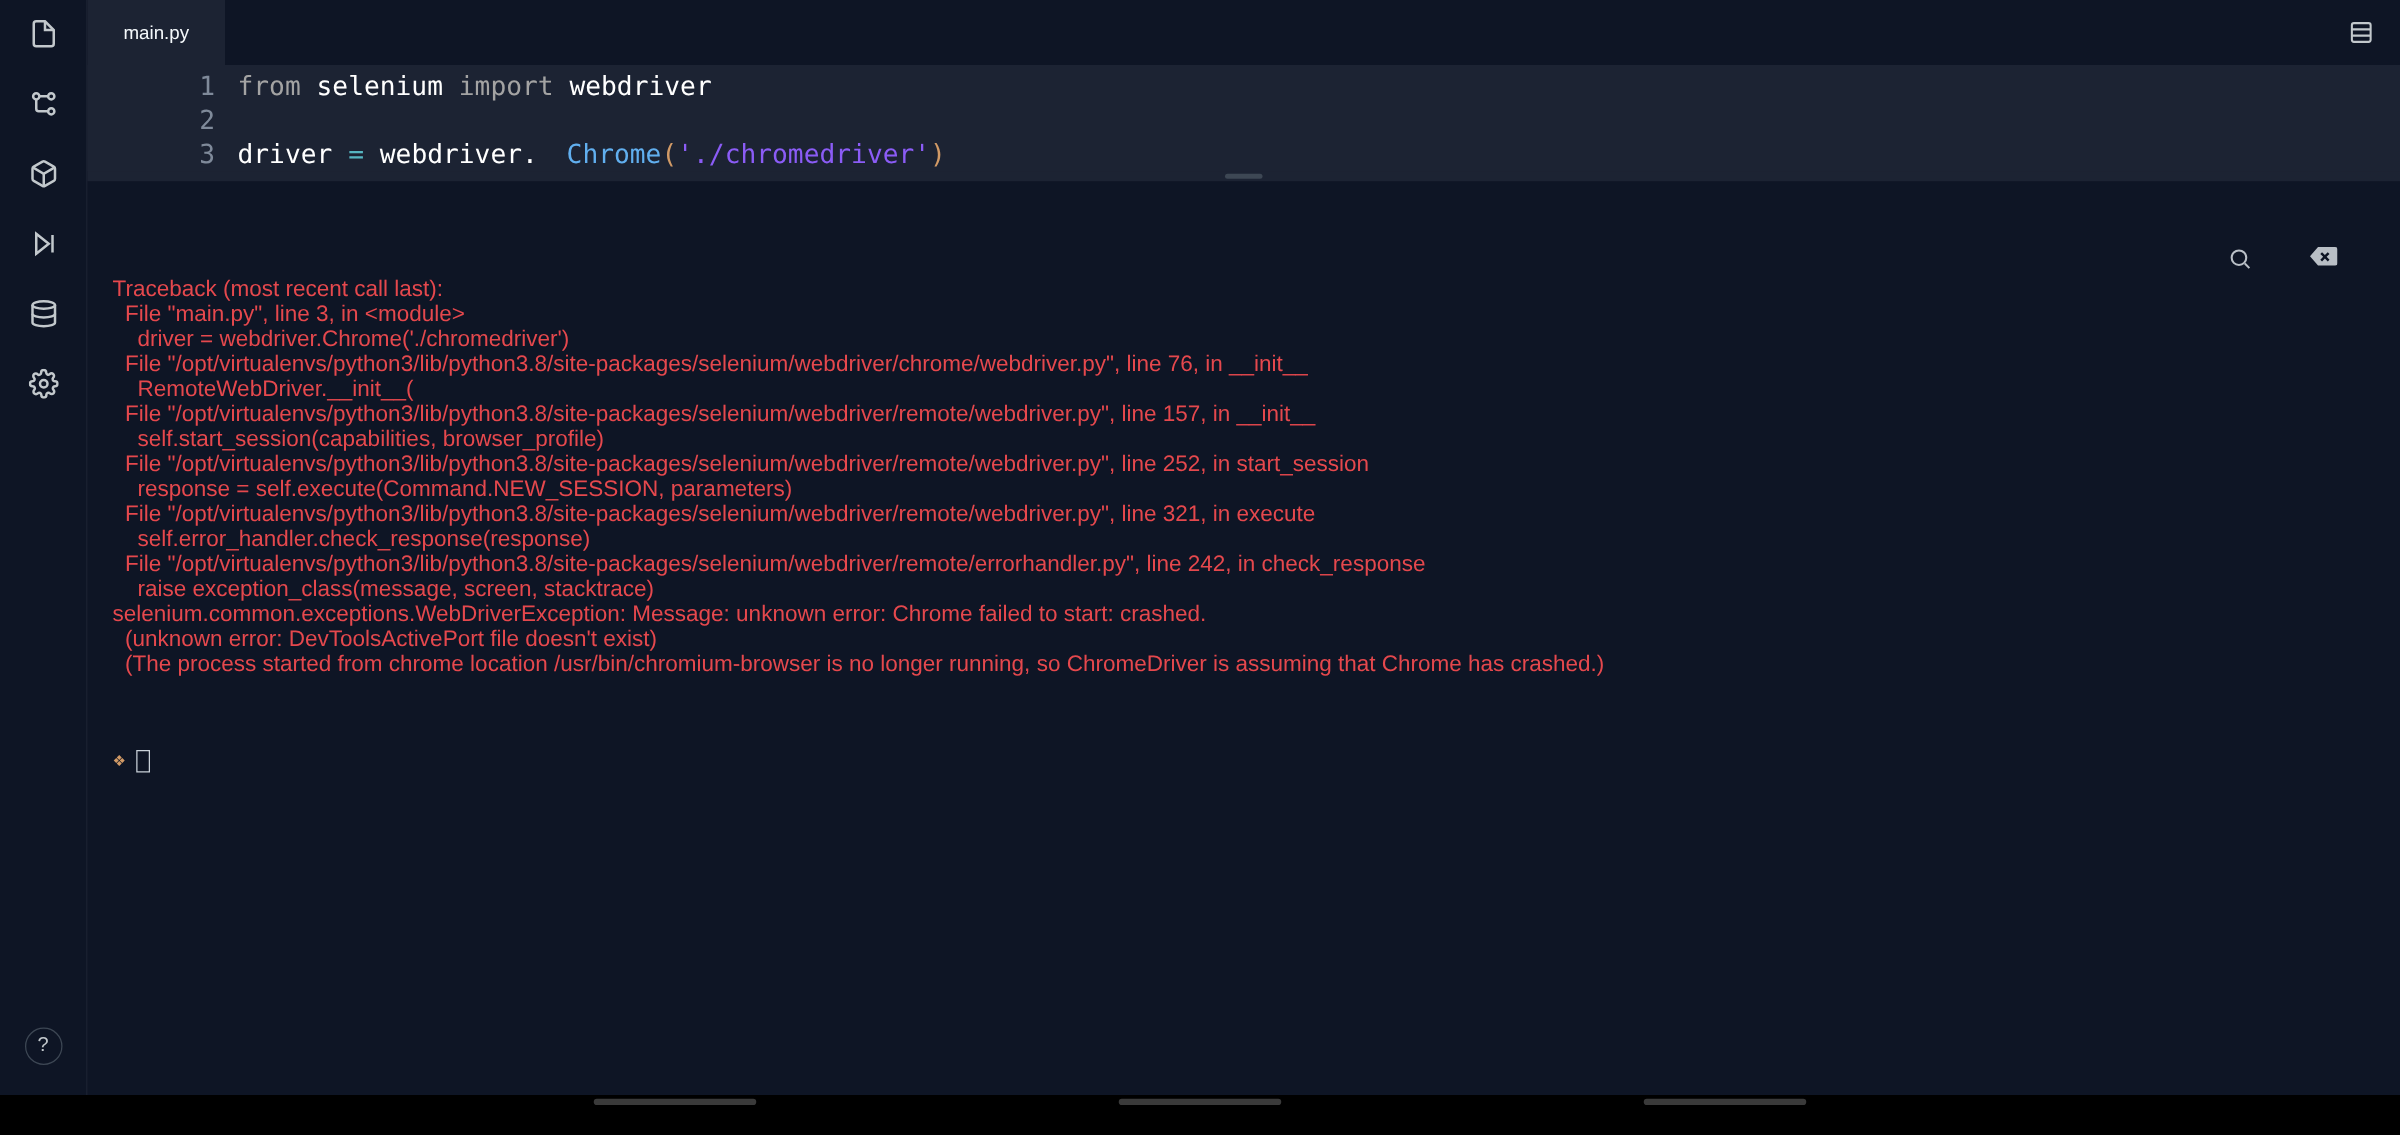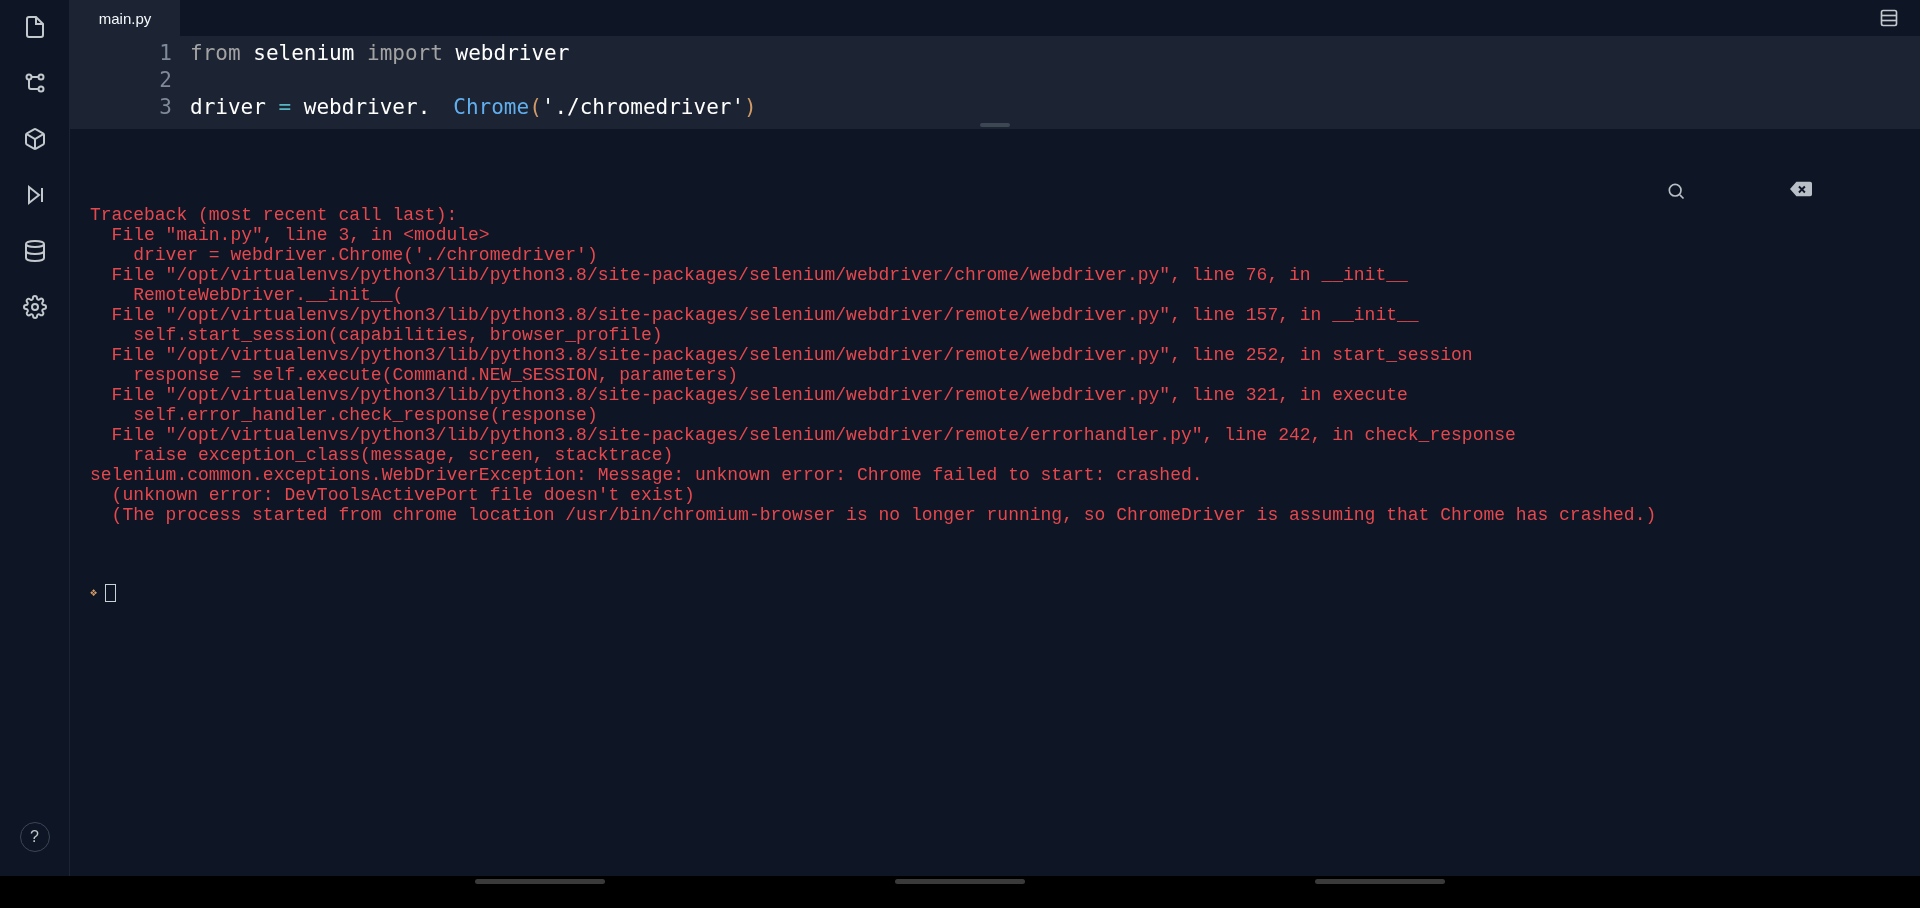--- a/index.html
+++ b/index.html
@@ -46,21 +46,21 @@
     margin-bottom: 24px;
     cursor: pointer;
     font-size: 16px;
     font-family: sans-serif;
   }
 
   
   .main { flex: 1; display: flex; flex-direction: column; min-width: 0; background: #1c2333; }
 
   .tab-bar {
-    height: 36px;
+    height: 52px;
     background: #0e1525;
     display: flex;
     align-items: stretch;
   }
   .tab {
     background: #1c2333;
     color: #f5f9fc;
     padding: 0 22px;
     display: flex;
     align-items: center;
@@ -92,40 +92,40 @@
     padding-right: 18px;
     user-select: none;
   }
   .gutter div { height: 27px; }
   .code-lines { flex: 1; white-space: pre; color: #e1e6ea; }
   .code-lines .row { height: 27px; }
   .tok-kw { color: #a3a3a3; }
   .tok-id { color: #ffffff; }
   .tok-op { color: #56b6c2; }
   .tok-cls { color: #61afef; margin-left: 23px; }
-  .tok-str { color: #ffffff; }
+  .tok-str { color: #8b5cf6; }
   .tok-paren { color: #d19a66; }
 
   .drag-handle {
     height: 8px;
     display:flex; justify-content:center; align-items:center;
     cursor: row-resize;
   }
   .drag-handle .bar {
     width: 30px; height: 4px; background:#3d4754; border-radius:2px;
   }
 
   
   .console {
     flex: 1;
     background: #0e1525;
     color: #e5484d;
     font-size: 18px;
     line-height: 20px;
-    font-family: Liberation Mono, monospace;
+    font-family: Liberation Sans, sans-serif;
     position: relative;
     padding: 16px 20px 0 20px;
     overflow: hidden;
     white-space: pre;
   }
   .console-tools {
     position: absolute;
     top: 12px; right: 22px;
     display: flex; gap: 16px;
     color: #b9bfc6;

